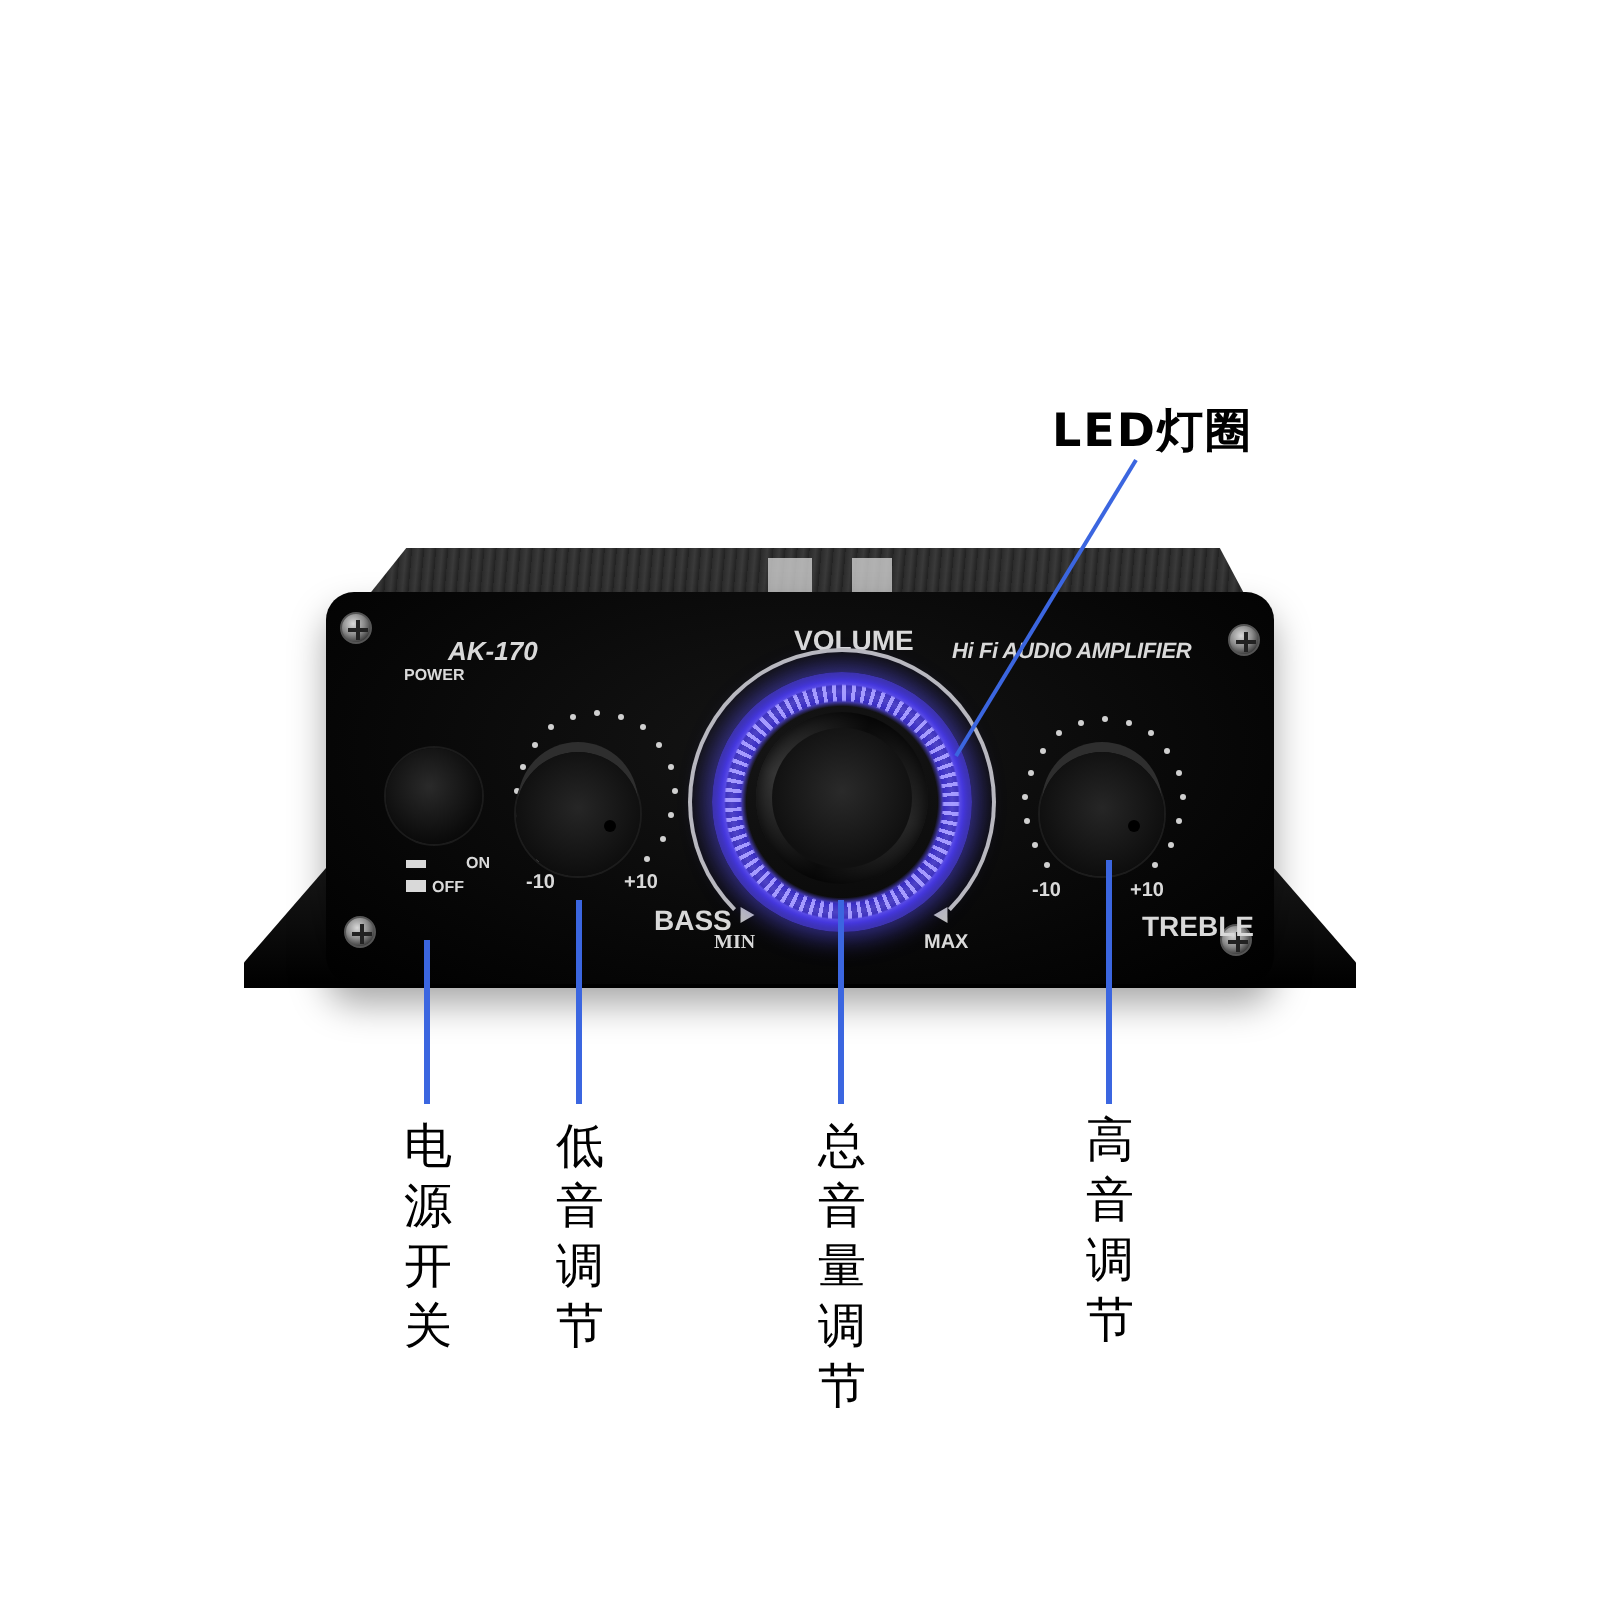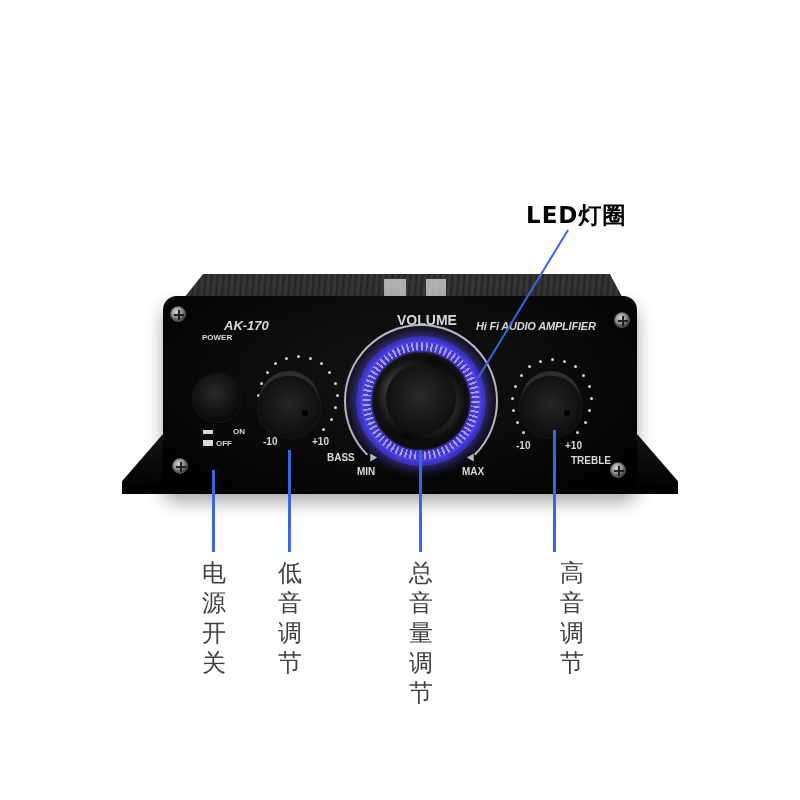--- a/index.html
+++ b/index.html
@@ -39,21 +39,21 @@
       content: ""; position: absolute; left: 7px; top: 3px; width: 2px; height: 10px; background: #222;
     }
 
     .silk { position: absolute; color: #d9d9d9; font-weight: bold; white-space: nowrap; }
     .model { font-style: italic; font-size: 13px; left: 224px; top: 318px; }
     .hifi { font-style: italic; font-size: 11px; left: 476px; top: 320px; letter-spacing: -0.2px; }
     .volume-label { font-size: 14px; left: 397px; top: 312px; }
     .power-label { font-size: 8px; left: 202px; top: 333px; }
     .onoff { font-size: 8px; }
     .scale { font-size: 10px; }
-    .knob-name { font-size: 10px; padding-left: 44px; }
+    .knob-name { font-size: 14px; padding-left: 44px; }
 
     .power-btn {
       position: absolute; left: 193px; top: 374px; width: 48px; height: 48px; border-radius: 50%;
       background: radial-gradient(circle at 45% 40%, #2a2a2a 0%, #0d0d0d 65%, #000 100%);
       box-shadow: 0 0 0 1px #1b1b1b;
     }
     .sw-glyph { position: absolute; width: 10px; height: 5px; background: #d9d9d9; }
 
     .tone-knob {
       position: absolute; width: 62px; height: 62px; border-radius: 50%;
@@ -86,21 +86,21 @@
     .vol-knob::after {
       content: ""; position: absolute; inset: 8px; border-radius: 50%;
       background: radial-gradient(circle at 50% 45%, #2a2a2a 0%, #101010 70%);
     }
     .arrow-tip { position: absolute; width: 0; height: 0; border-left: 4px solid transparent; border-right: 4px solid transparent; border-top: 7px solid #bdbdbd; }
 
     
     .leader { position: absolute; width: 3px; background: #3b66e0; }
     .cn-label {
       position: absolute; font-family: "DejaVu Serif", serif; font-size: 24px; line-height: 30px;
-      color: #404040; width: 30px; text-align: center; word-break: break-all;
+      color: #000000; width: 30px; text-align: center; word-break: break-all;
     }
     .led-label {
       position: absolute; left: 526px; top: 200px; font-size: 23px; font-weight: bold; color: #000;
       font-family: "DejaVu Sans", sans-serif; letter-spacing: 1px; white-space: nowrap;
     }
     svg.leader-diag { position: absolute; left: 0; top: 0; width: 800px; height: 800px; pointer-events: none; }
   </style>
 </head>
 <body>
 
@@ -152,21 +152,21 @@
     </div>
   <div class="silk scale" style="left:263px;top:436px;">-10</div>
   <div class="silk scale" style="left:312px;top:436px;">+10</div>
   <div class="silk knob-name" style="left:283px;top:452px;">BASS</div>
 
   <div class="vol-ring-outer"></div>
   <div class="arrow-tip" style="left:368px;top:455px;transform:rotate(30deg);"></div>
   <div class="arrow-tip" style="left:468px;top:455px;transform:rotate(-30deg);"></div>
   <div class="vol-ring"></div>
   <div class="vol-knob"></div>
-  <div class="silk scale" style="left:357px;top:466px;">MIN</div>
+  <div class="silk scale" style="left:357px;top:466px;font-family:Liberation Serif, serif;">MIN</div>
   <div class="silk scale" style="left:462px;top:466px;">MAX</div>
 
   <div>
     <div class="tick-dot" style="left:551px;top:358px;"></div>
     <div class="tick-dot" style="left:539px;top:360px;"></div>
     <div class="tick-dot" style="left:563px;top:360px;"></div>
     <div class="tick-dot" style="left:528px;top:365px;"></div>
     <div class="tick-dot" style="left:574px;top:365px;"></div>
     <div class="tick-dot" style="left:520px;top:374px;"></div>
     <div class="tick-dot" style="left:582px;top:374px;"></div>
@@ -193,14 +193,14 @@
   </svg>
   <div class="leader" style="left:212px;top:470px;height:82px;"></div>
   <div class="leader" style="left:288px;top:450px;height:102px;"></div>
   <div class="leader" style="left:419px;top:450px;height:102px;"></div>
   <div class="leader" style="left:553px;top:430px;height:122px;"></div>
 
   <div class="led-label">LED灯圈</div>
   <div class="cn-label" style="left:199px;top:558px;">电源开关</div>
   <div class="cn-label" style="left:406px;top:558px;">总音量调节</div>
   <div class="cn-label" style="left:275px;top:558px;">低音调节</div>
-  <div class="cn-label" style="left:557px;top:558px;">高音调节</div>
+  <div class="cn-label" style="left:540px;top:558px;font-family:Liberation Mono, monospace;">高音调节</div>
 </div>
 
 </body></html>

